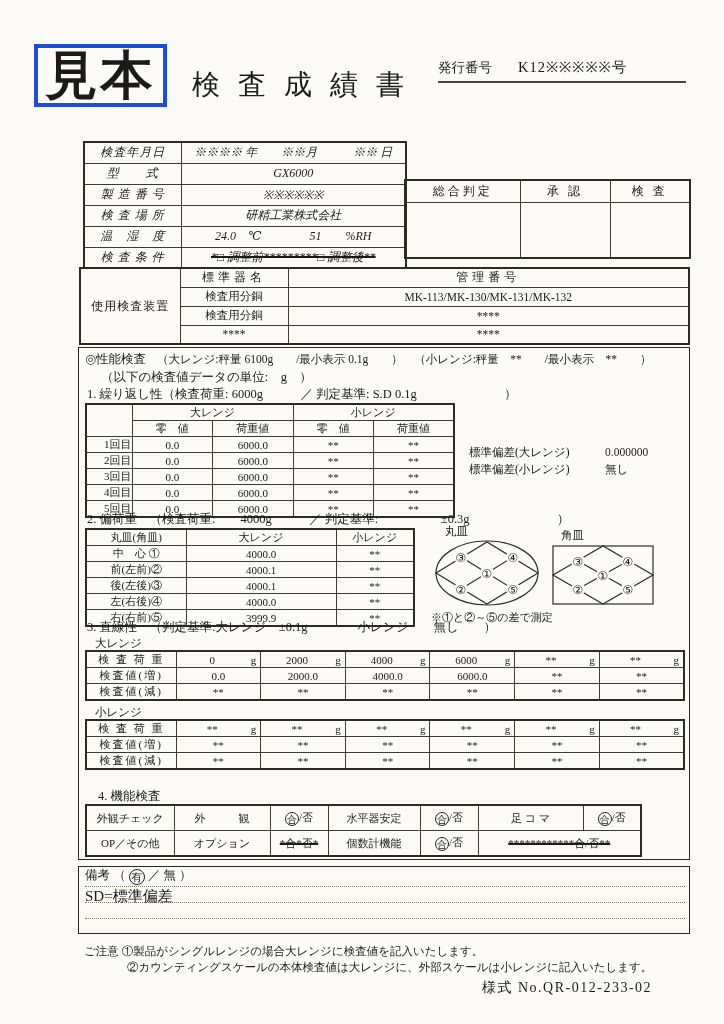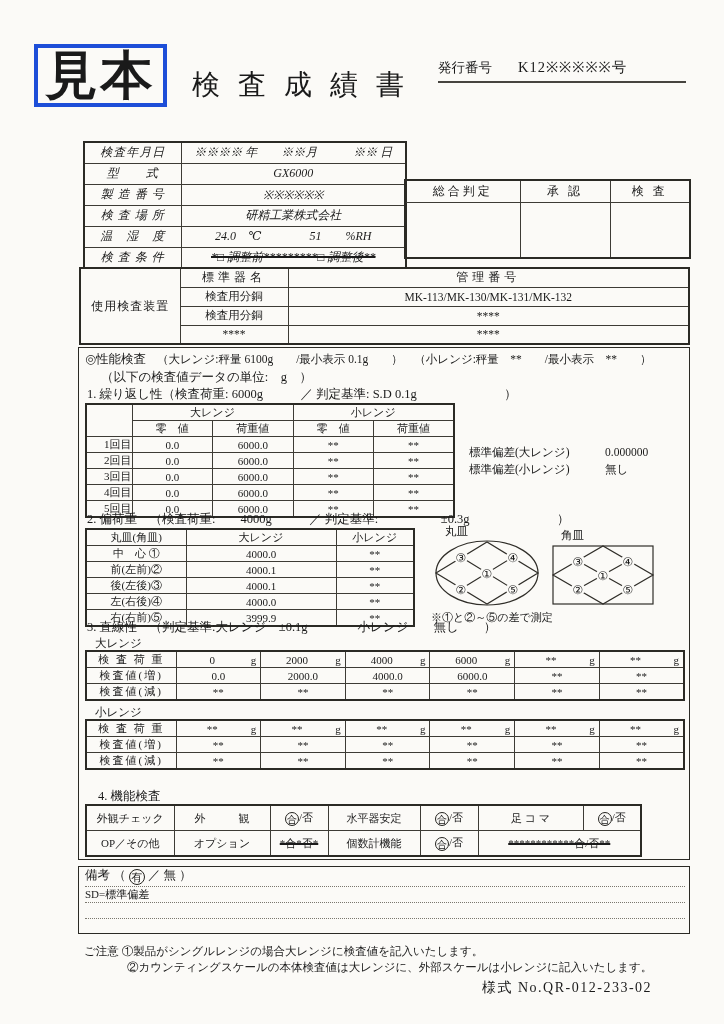--- a/index.html
+++ b/index.html
@@ -83,21 +83,21 @@
 
   .circ { display:inline-block; width:14px; height:14px; line-height:13px; border:1.3px solid #24231f;
           border-radius:50%; font-size:10px; text-align:center; vertical-align:-2px; }
 
   
   .rem-box { left:78px; top:866px; width:612px; height:68px; border:1.5px solid #2b2a25; }
   .rem-l1 { position:absolute; left:6px; right:4px; top:0; height:20px; border-bottom:1.5px dotted #7a776e;
             font-size:12.5px; }
   .rem-l1 .circ { width:16px; height:16px; line-height:15px; font-size:11px; }
   .rem-l2 { position:absolute; left:6px; right:4px; top:20px; height:16px; border-bottom:1.5px dotted #7a776e;
-            font-size:11px; }
+            font-size:15px; }
   .rem-l3 { position:absolute; left:6px; right:4px; top:36px; height:16px; border-bottom:1.5px dotted #7a776e; }
 
   .notes1 { left:84px;  top:944px; font-size:11.5px; }
   .notes2 { left:127px; top:960px; font-size:11.5px; }
   .formno { left:482px; top:979px; font-size:14px; letter-spacing:1.5px; }
 </style>
 </head>
 <body>
 
 <div class="page">

